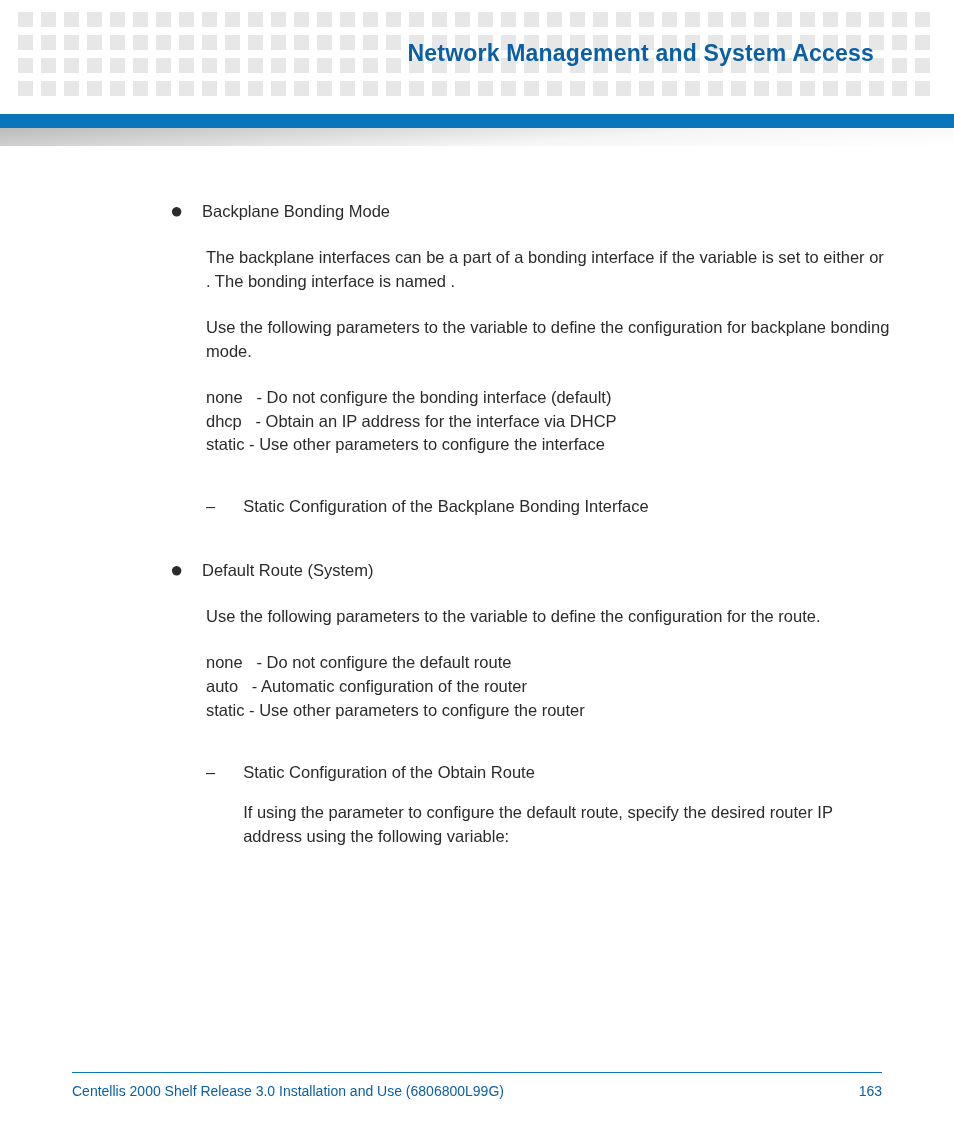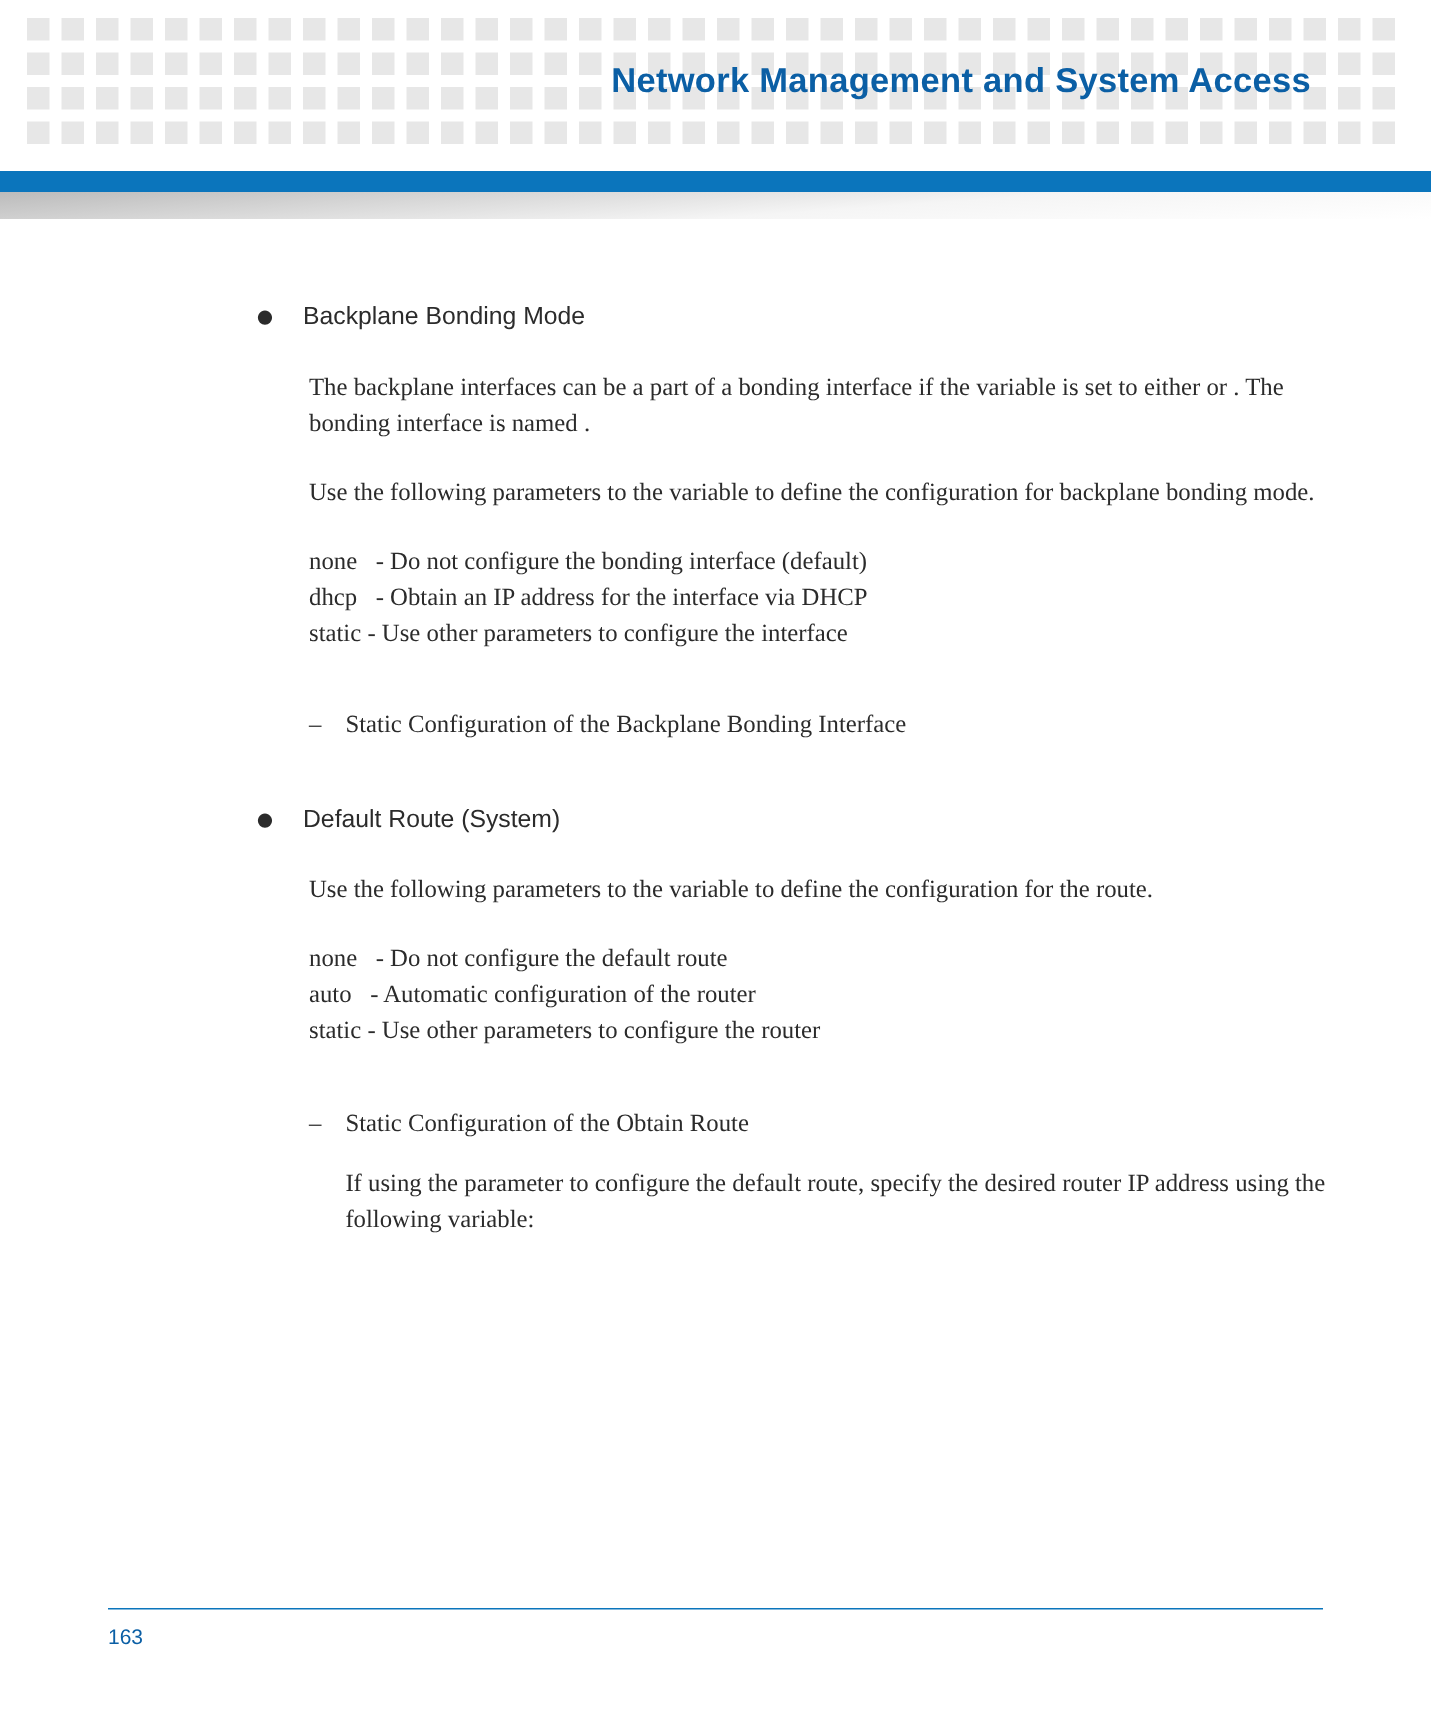--- a/index.html
+++ b/index.html
@@ -62,26 +62,26 @@
     top: 200px;
     left: 170px;
     width: 720px;
     font-size: 16.5px;
     line-height: 1.45;
     color: #2b2b2b;
   }
   .bullet-item { margin-bottom: 40px; }
   .bullet-head { display: flex; }
   .dot { font-size: 22px; line-height: 22px; margin-right: 22px; width: 10px; }
-  .bullet-body { margin-left: 36px; margin-top: 22px; font-family: Liberation Serif, serif; }
+  .bullet-body { margin-left: 36px; margin-top: 22px; }
   .para { margin-bottom: 22px; }
   .opts { white-space: pre; font-family: inherit; margin-bottom: 22px; }
   .sub { display: flex; margin-top: 38px; }
   .dash { margin-right: 16px; }
-  .sub-body { margin-left: 0; }
+  .sub-body { margin-left: 12px; }
   .sub-para { margin-top: 16px; }
   
   .footer {
     position: absolute;
     left: 72px; right: 72px;
     bottom: 46px;
   }
   .footer-rule {
     height: 0;
     border-top: 1.5px solid #0b75bc;
@@ -315,17 +315,18 @@
           </div>
         </div>
       </div>
     </div>
 
   </div>
 
   <div class="footer">
     <div class="footer-rule"></div>
     <div class="footer-row">
+      <div>Centellis 2000 Shelf Release 3.0 Installation and Use (6806800L99G)</div>
       <div>163</div>
     </div>
   </div>
 
 </div>
 
 </body></html>

